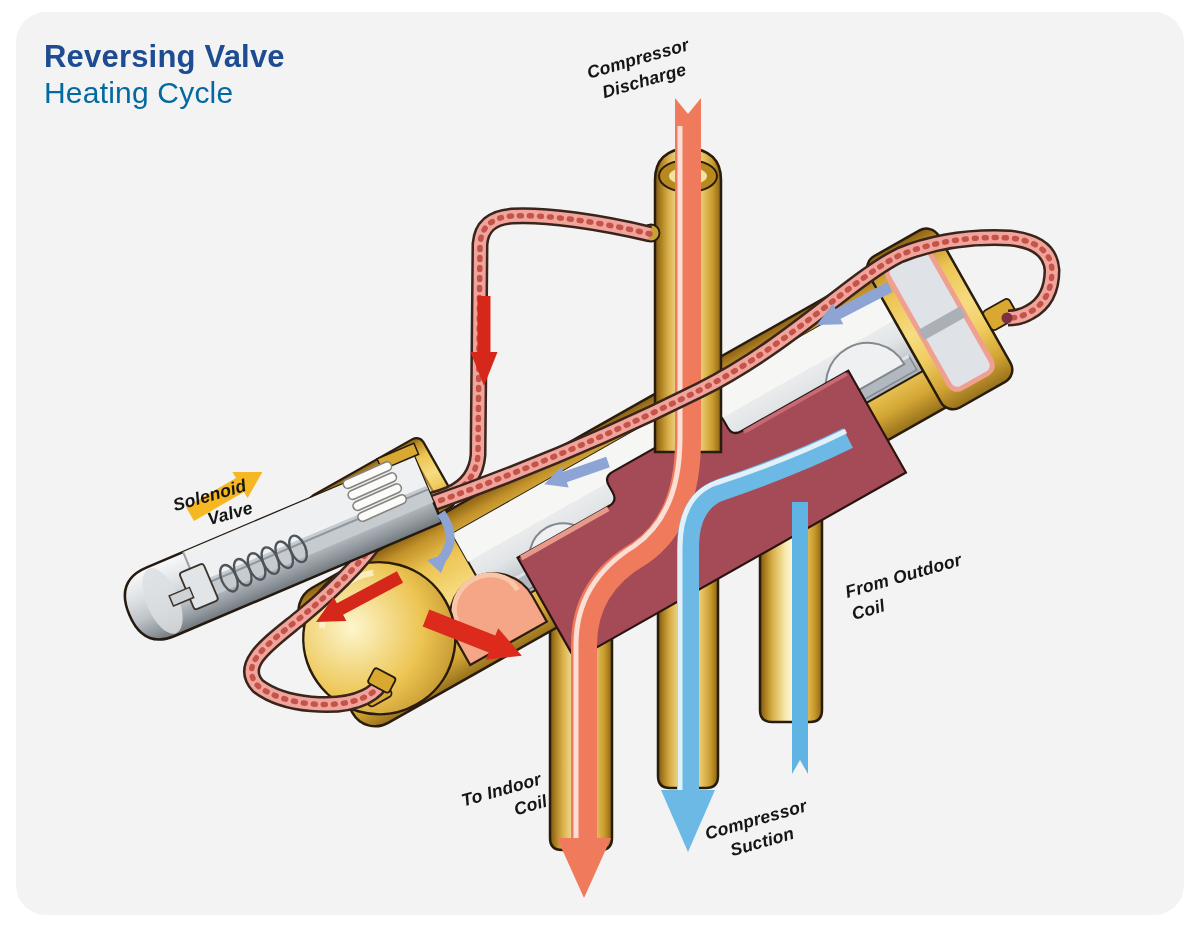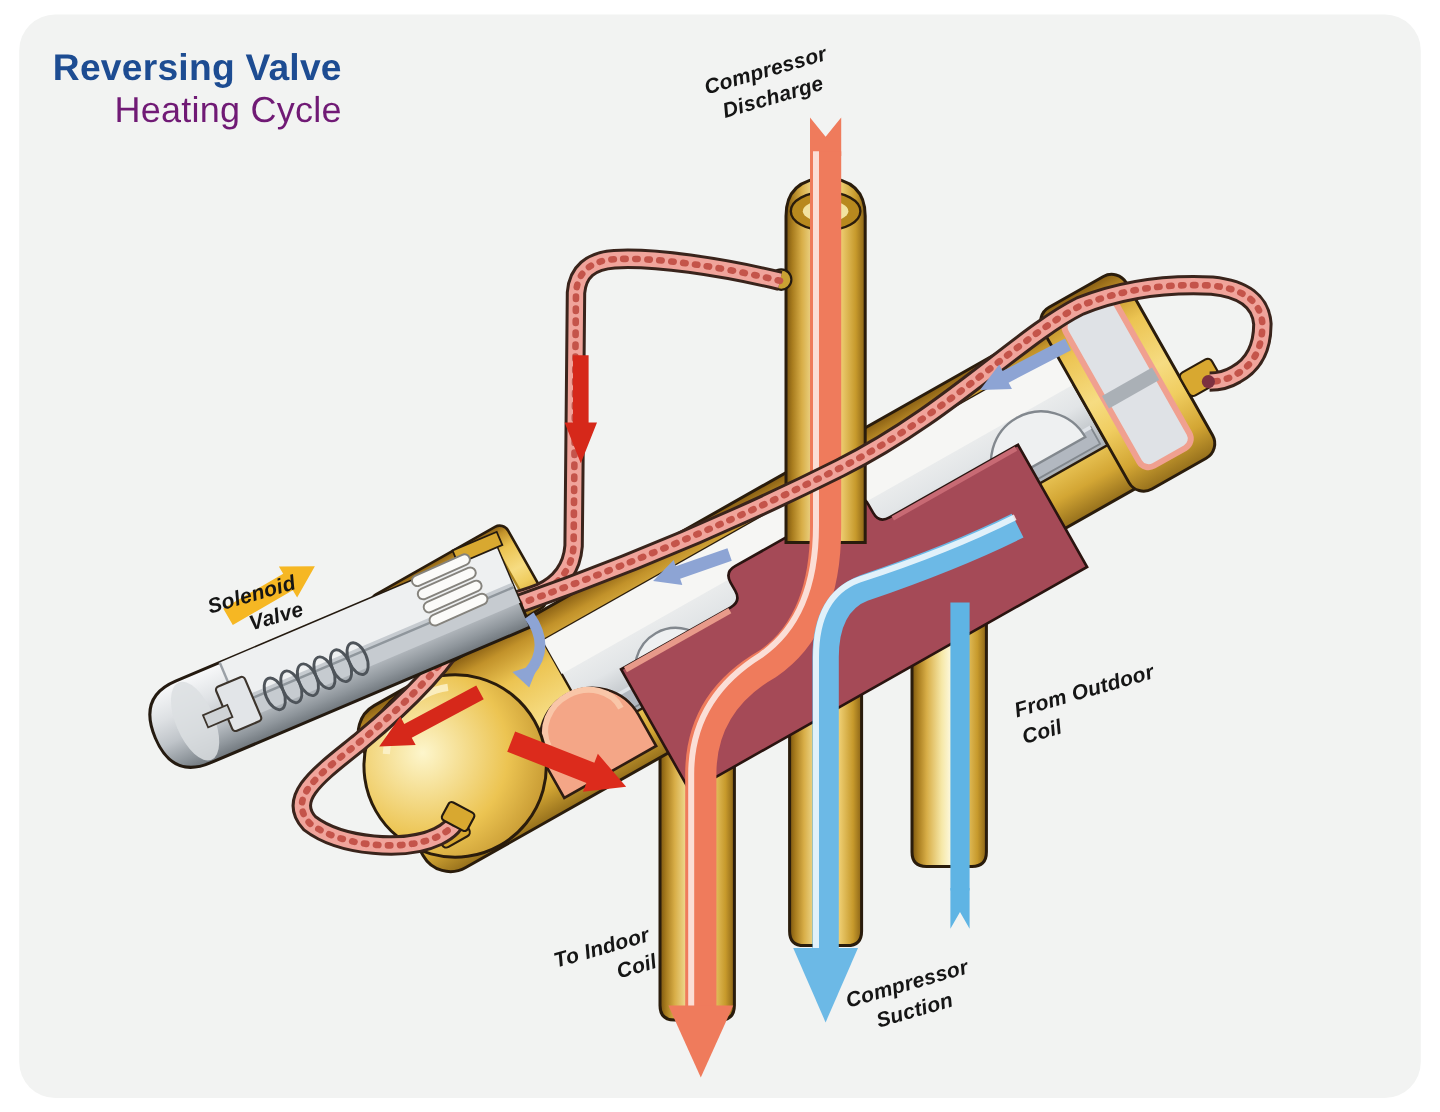--- a/index.html
+++ b/index.html
@@ -3,21 +3,21 @@
 <meta charset="utf-8">
 <style>
   html,body{margin:0;padding:0;background:#ffffff;}
   .page{position:relative;width:1200px;height:927px;background:#ffffff;overflow:hidden;
         font-family:"Liberation Sans",sans-serif;padding-left:19px;}
   .panel{position:absolute;left:16px;top:12px;width:1168px;height:903px;
          background:#f2f3f2;border-radius:30px;}
   svg.diagram{position:absolute;left:0;top:0;}
   .title{position:absolute;left:44px;top:38px;line-height:1.2;}
   .title .t1{display:block;font-size:31px;font-weight:800;color:#1d4c92;letter-spacing:.2px;}
-  .title .t2{display:block;font-size:30px;font-weight:500;color:#701a75;letter-spacing:.2px;text-align:right;}
+  .title .t2{display:block;font-size:30px;font-weight:500;color:#0369a1;letter-spacing:.2px;}
   .lbl{position:absolute;font-style:italic;font-weight:700;font-size:17.5px;line-height:1.3;
        color:#151515;letter-spacing:.2px;transform:rotate(-16deg);white-space:nowrap;}
   .lbl span{display:block;}
   .lbl.c{text-align:center;} .lbl.r{text-align:right;} .lbl.l{text-align:left;}
   #lbl-discharge{left:578px;top:47px;width:126px;}
   #lbl-solenoid{left:102px;top:494px;width:150px;}
   #lbl-outdoor{left:846px;top:560px;width:150px;}
   #lbl-indoor{left:428px;top:783px;width:118px;}
   #lbl-suction{left:696px;top:808px;width:126px;}
 </style>

